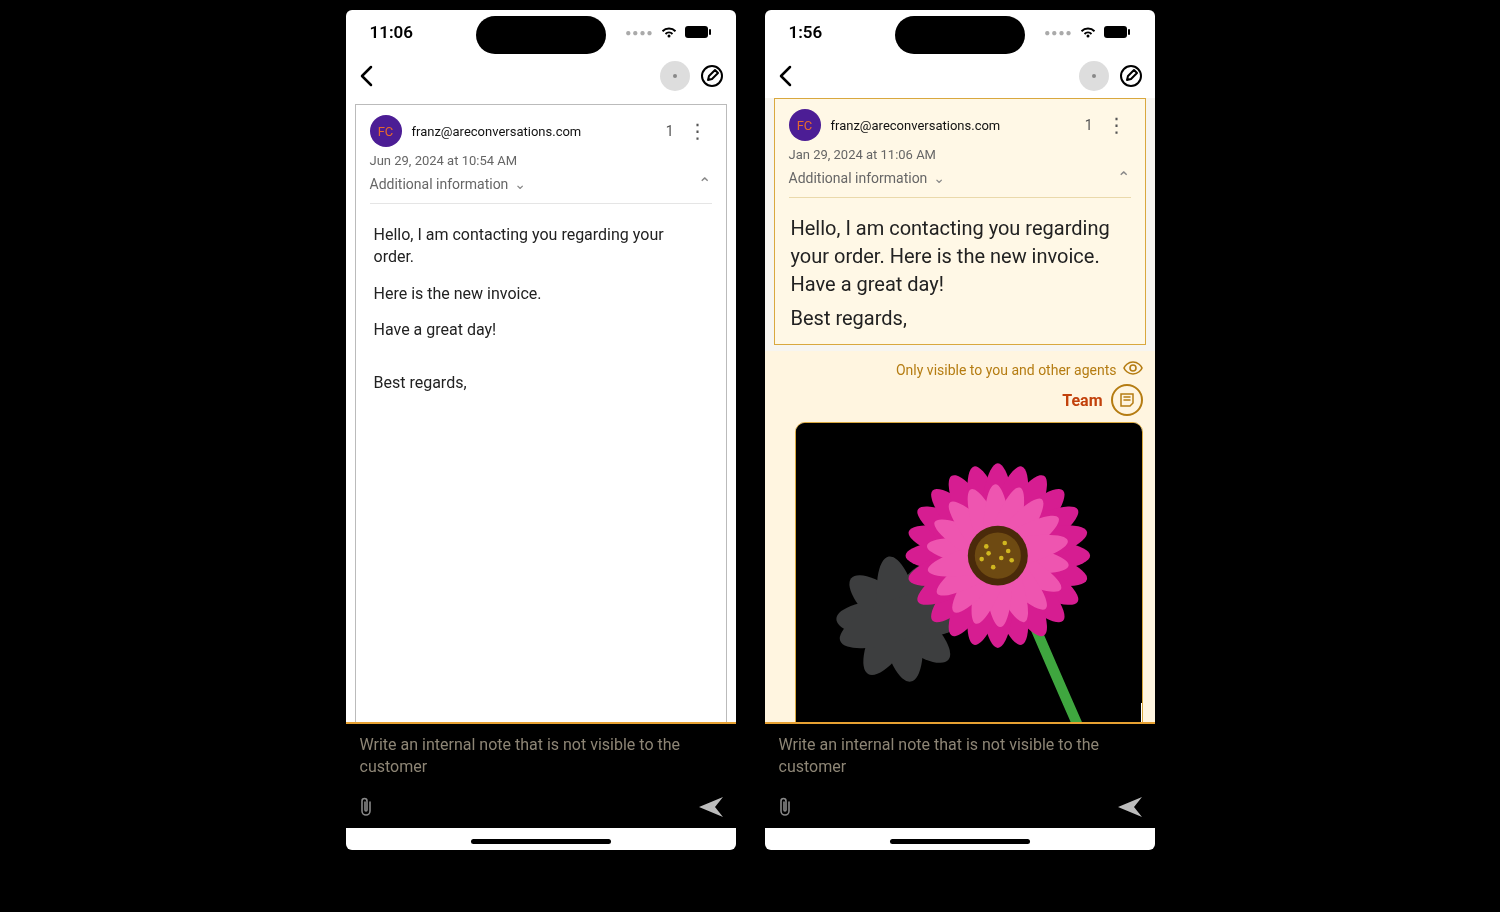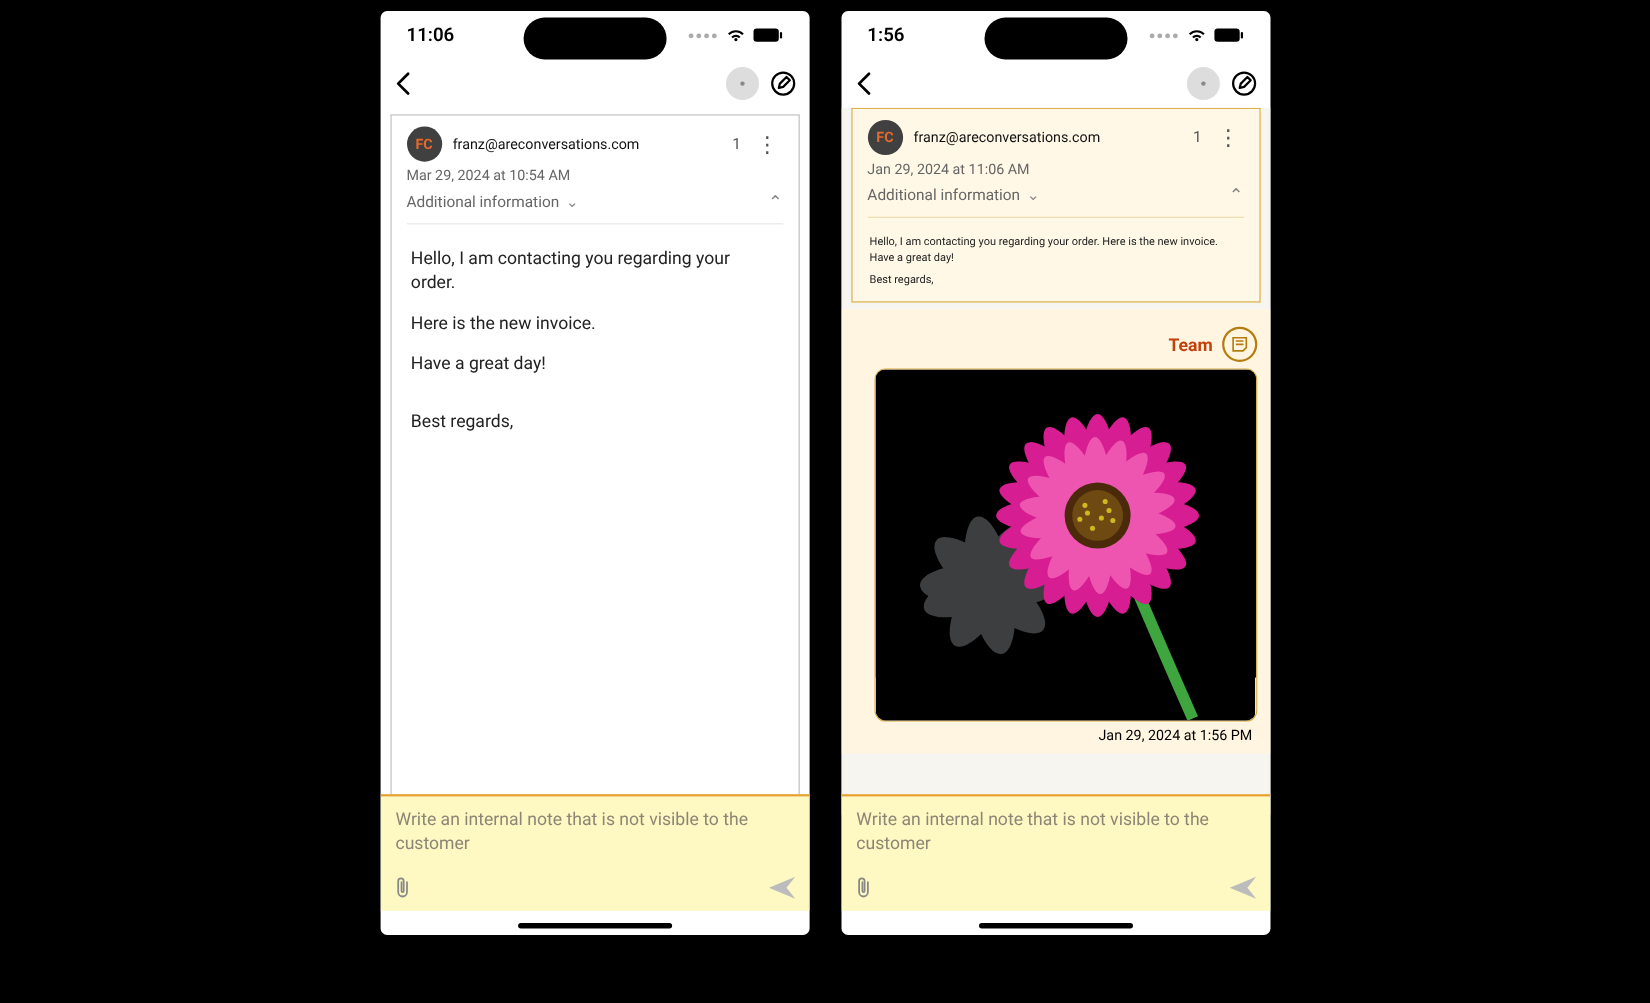--- a/index.html
+++ b/index.html
@@ -48,35 +48,35 @@
   }
   .card{
     border:1px solid #bbb;margin:6px 9px;background:#fff;
   }
   .card.note{border-color:#d9a83e;background:#fff8e6;margin-top:0;}
   .card-head{
     padding:10px 14px 6px 14px;
   }
   .head-row{display:flex;align-items:center;gap:10px;}
   .initials{
-    width:32px;height:32px;border-radius:50%;background:#404040;color:#e66a2d;
-    display:flex;align-items:center;justify-content:center;font-size:13px;font-weight:700;
+    width:32px;height:32px;border-radius:50%;background:#4c1d95;color:#e66a2d;
+    display:flex;align-items:center;justify-content:center;font-size:13px;font-weight:400;
   }
   .email{font-size:13px;color:#111;flex:1;}
   .count{color:#555;font-size:14px;}
   .kebab{font-size:20px;color:#555;line-height:10px;padding:0 4px;}
   .date{font-size:13px;color:#666;margin-top:6px;}
   .addl-row{display:flex;align-items:center;justify-content:space-between;margin-top:6px;}
   .addl{font-size:14px;color:#666;display:flex;align-items:center;gap:6px;}
   .chev{color:#888;}
   .divider{height:1px;background:#e5e5e5;margin:10px 0 0 0;}
   .card .divider.note{background:#ead9ab;}
   .body{padding:14px 18px;font-size:16px;color:#222;line-height:1.4;}
   .body p{margin:0 0 14px 0;}
-  .body.note{padding:10px 16px 12px 16px;font-size:10px;}
+  .body.note{padding:10px 16px 12px 16px;font-size:20px;}
   .blank{height:328px;}
   
   .note-area{background:#fff5e0;padding:10px 12px 8px 12px;}
   .visible-row{display:flex;justify-content:flex-end;align-items:center;gap:6px;color:#b57c12;font-size:14px;}
   .team-row{display:flex;justify-content:flex-end;align-items:center;gap:8px;margin-top:6px;}
   .team-label{color:#c2410c;font-weight:700;font-size:16px;}
   .team-icon{
     width:28px;height:28px;border:2px solid #b57c12;border-radius:50%;
     display:flex;align-items:center;justify-content:center;color:#b57c12;
   }
@@ -85,21 +85,21 @@
     background:#fff;margin-left:18px;
   }
   .bubble .image{height:280px;background:#000;position:relative;}
   .bubble .caption{padding:10px 14px;text-align:right;color:#8a5a0e;font-size:16px;background:#fff;}
   .note-time{text-align:right;color:#000000;font-size:13px;margin-top:6px;padding-right:4px;}
   
   .flower{position:absolute;inset:0;}
   
   .composer{
     position:absolute;left:0;right:0;bottom:22px;height:88px;
-    background:#fef9c3;border-top:2px solid #e7a132;
+    background:#000000;border-top:2px solid #e7a132;
     padding:10px 14px 6px 14px;
   }
   .composer .ph{color:#8d8575;font-size:16px;line-height:1.35;}
   .composer-icons{position:absolute;left:12px;bottom:6px;right:12px;display:flex;justify-content:space-between;align-items:center;color:#888;}
   .home-indicator{position:absolute;bottom:6px;left:50%;transform:translateX(-50%);width:140px;height:5px;background:#000;border-radius:5px;}
 </style>
 </head>
 <body>
 
 <div class="phones">
@@ -142,21 +142,21 @@
 
   <div class="scroll">
     <div class="card">
       <div class="card-head">
         <div class="head-row">
           <div class="initials">FC</div>
           <div class="email">franz@areconversations.com</div>
           <span class="count">1</span>
           <span class="kebab">⋮</span>
         </div>
-        <div class="date">Mar 29, 2024 at 10:54 AM</div>
+        <div class="date">Jun 29, 2024 at 10:54 AM</div>
         <div class="addl-row">
           <div class="addl">
             <span>Additional information</span>
             <span class="chev">⌄</span>
           </div>
           <span class="chev">⌃</span>
         </div>
         <div class="divider"></div>
       </div>
       <div class="body">
@@ -243,20 +243,28 @@
         </div>
         <div class="divider note"></div>
       </div>
       <div class="body note">
         <p style="margin-bottom:6px;">Hello, I am contacting you regarding your order.  Here is the new invoice. Have a great day!</p>
         <p style="margin-bottom:0;">Best regards,</p>
       </div>
     </div>
 
     <div class="note-area">
+      <div class="visible-row">
+        <span>Only visible to you and other agents</span>
+        <span>
+          <svg width="20" height="14" viewBox="0 0 20 14">
+                <path d="M10 1C5 1 1.7 5 1 7c.7 2 4 6 9 6s8.3-4 9-6c-.7-2-4-6-9-6zm0 9a3 3 0 110-6 3 3 0 010 6z" fill="none" stroke="#b57c12" stroke-width="1.6"></path>
+              </svg>
+        </span>
+      </div>
       <div class="team-row">
         <span class="team-label">Team</span>
         <span class="team-icon">
           <svg width="16" height="16" viewBox="0 0 16 16">
                 <path d="M2 2h12v9l-3 3H2z M5 5h6 M5 8h6" fill="none" stroke="#b57c12" stroke-width="1.5" stroke-linecap="round"></path>
               </svg>
         </span>
       </div>
       <div class="bubble">
         <div class="image">

